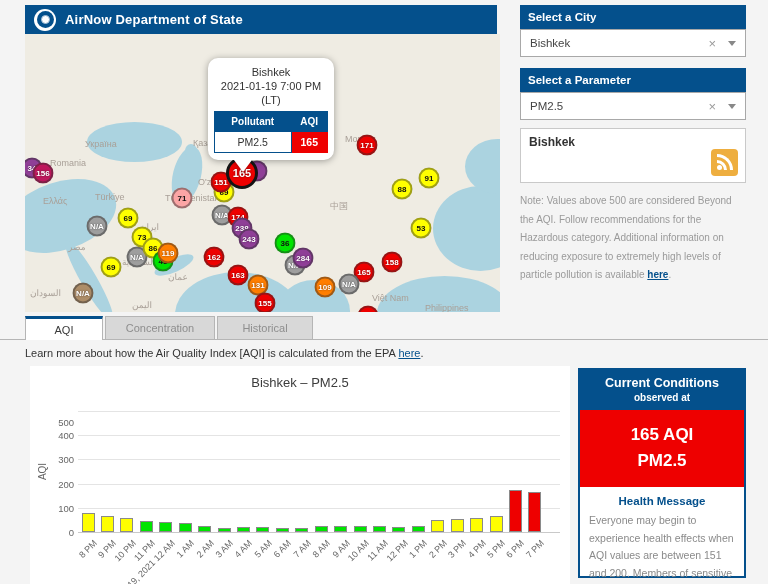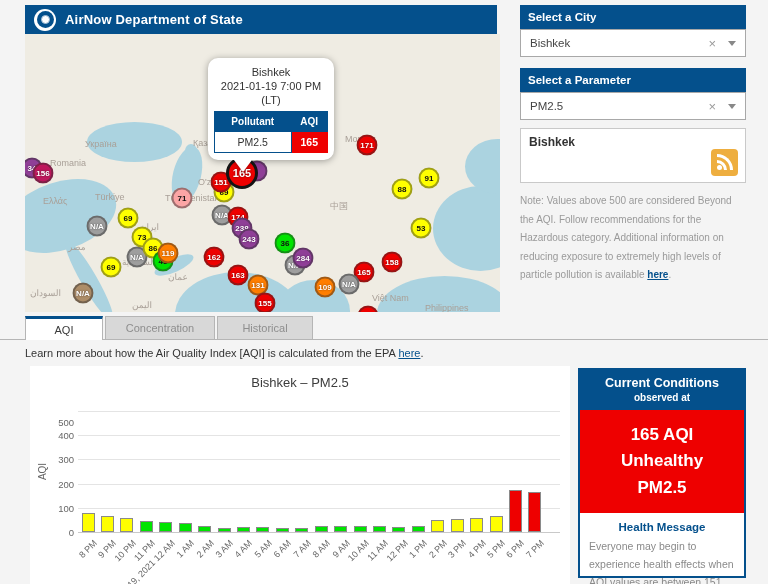--- a/index.html
+++ b/index.html
@@ -281,18 +281,17 @@
     </div>
 </div>
 
 <div class="cc">
   <div class="cc-header">
     <div class="cc-title">Current Conditions</div>
     <div class="cc-obs">observed at</div>
   </div>
   <div class="cc-aqi">
     <div>165 AQI</div>
-    <div>Unhealthy</div>
     <div>PM2.5</div>
   </div>
   <div class="cc-health-title">Health Message</div>
   <div class="cc-health-text">Everyone may begin to experience health effects when AQI values are between 151 and 200. Members of sensitive groups may experience more serious health effects.</div>
 </div>
 
 </body></html>

